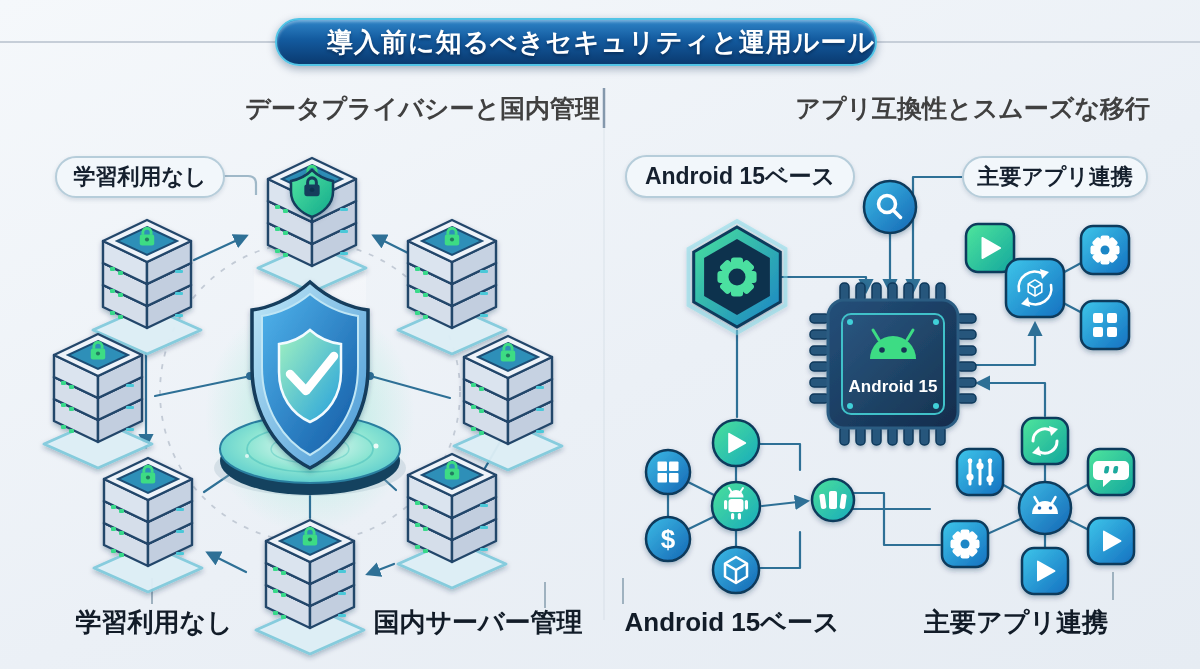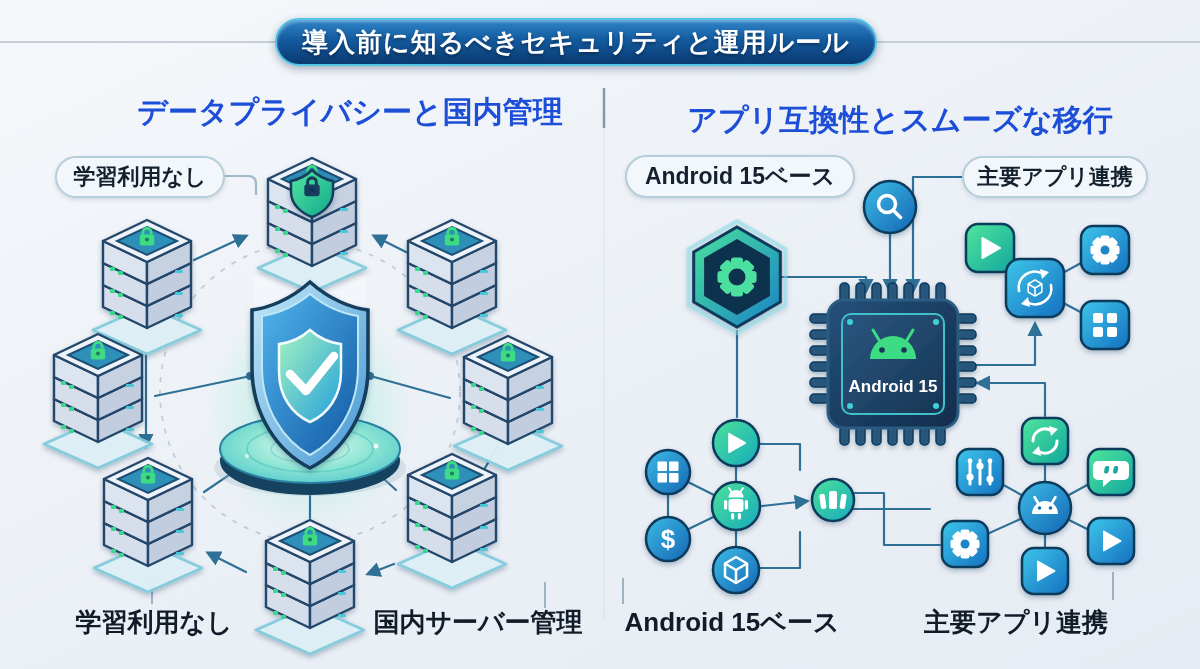--- a/index.html
+++ b/index.html
@@ -8,27 +8,27 @@
     background:linear-gradient(155deg,#f5f8fb 0%,#ebf0f6 55%,#e6ecf3 100%);
     font-family:"Liberation Sans",sans-serif;
   }
   .abs{position:absolute;}
   .title-rule{left:0;top:41px;width:1200px;height:2px;background:#c6ced8;}
   .banner{
     left:275px;top:18px;width:602px;height:48px;border-radius:26px;
     background:linear-gradient(180deg,#2f85c8 0%,#135a9e 45%,#0a3a70 100%);
     border:2.5px solid #52c4e6;box-sizing:border-box;
     box-shadow:0 3px 8px rgba(10,40,80,.35), inset 0 2px 3px rgba(255,255,255,.35);
-    display:flex;align-items:center;justify-content:center;
+    display:flex;align-items:center;justify-content:flex-end;
   }
   .banner span{color:#ffffff;font-weight:bold;font-size:26px;letter-spacing:1px;
     text-shadow:0 2px 3px rgba(0,10,30,.4);white-space:nowrap;}
-  .heading{color:#1d4ed8;font-weight:800;font-size:30px;text-align:center;white-space:nowrap;}
+  .heading{color:#404040;font-weight:800;font-size:25px;text-align:right;white-space:nowrap;}
   .heading-left{left:100px;top:92px;width:500px;}
-  .heading-right{left:650px;top:100px;width:500px;}
+  .heading-right{left:650px;top:92px;width:500px;}
   .pill{
     background:#f2f7fb;border:2px solid #b6cdda;border-radius:22px;box-sizing:border-box;
     display:flex;align-items:center;justify-content:center;
     color:#15202e;font-weight:700;box-shadow:0 2px 4px rgba(40,70,100,.15);
     white-space:nowrap;
   }
   .pill-left{left:55px;top:156px;width:170px;height:42px;font-size:22px;}
   .pill-a15{left:625px;top:155px;width:230px;height:43px;font-size:23px;}
   .pill-apps{left:962px;top:156px;width:186px;height:42px;font-size:22px;}
   .blabel{color:#121c28;font-weight:800;font-size:26px;text-align:center;top:605px;white-space:nowrap;}

